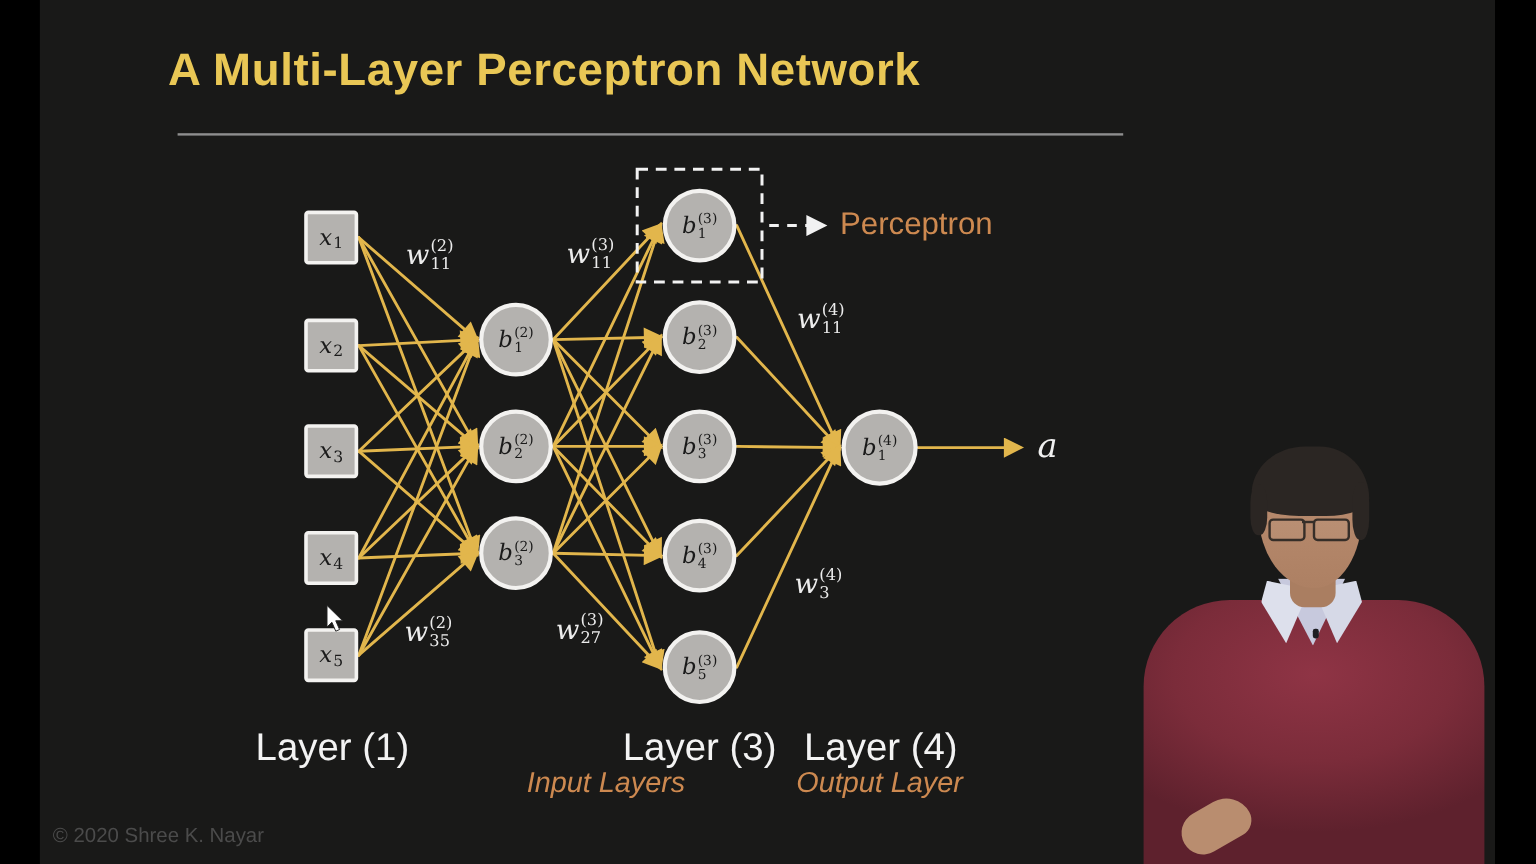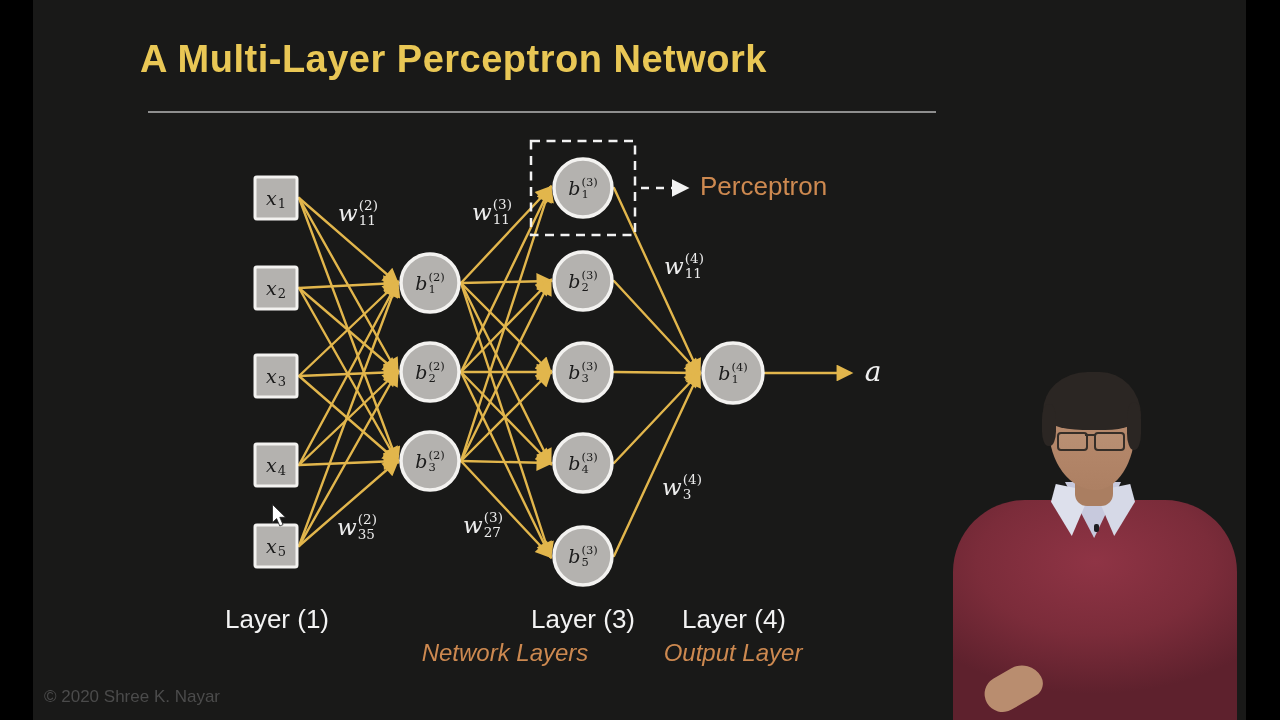--- a/index.html
+++ b/index.html
@@ -19,21 +19,21 @@
 
   .math{position:absolute;transform:translate(-50%,-50%);display:flex;align-items:center;
         font-family:"DejaVu Serif",serif;font-style:italic;white-space:nowrap;}
   .math .m-stack{display:flex;flex-direction:column;align-items:flex-start;font-style:normal;margin-left:1px;}
   .node-label{font-size:19px;color:#1a1a1a;}
   .node-label .m-stack{font-size:11.5px;line-height:1.05;}
   .node-label .m-sub-lone{font-size:13px;font-style:normal;margin:11px 0 0 1px;}
   .weight-label{font-size:23px;color:#ececec;}
   .weight-label .m-stack{font-size:13.5px;line-height:1.1;}
 
-  .caption{position:absolute;top:604px;width:160px;text-align:center;font-size:26px;color:#f3f3f3;z-index:7;}
+  .caption{position:absolute;top:604px;width:160px;text-align:center;font-size:32px;color:#f3f3f3;z-index:7;}
   .caption.c1{left:197px;} .caption.c2{left:350px;} .caption.c3{left:503px;text-align:center;} .caption.c4{left:654px;}
   .gcaption{position:absolute;top:639px;width:240px;text-align:center;font-size:24px;font-style:italic;color:#cd8950;z-index:7;}
   .gcaption.g1{left:157px;} .gcaption.g2{left:385px;} .gcaption.g3{left:613px;}
 
   .perceptron{position:absolute;left:700px;top:171px;font-size:26px;color:#cd8950;z-index:7;}
   .out-a{position:absolute;left:858px;top:355px;width:30px;text-align:center;
          font-family:"DejaVu Serif",serif;font-style:italic;font-size:28px;color:#f0f0f0;z-index:7;}
   .copyright{position:absolute;left:44px;top:687px;font-size:17px;color:#4b4b4b;z-index:7;}
 
   
@@ -268,21 +268,21 @@
       </div>
     </div>
 
   <div class="perceptron">Perceptron</div>
   <div class="out-a">a</div>
 
   <div class="caption c1">Layer (1)</div>
   <div class="caption c3">Layer (3)</div>
   <div class="caption c4">Layer (4)</div>
 
-  <div class="gcaption g2">Network Layers</div>
+  <div class="gcaption g2">Input Layers</div>
   <div class="gcaption g3">Output Layer</div>
 
   <div class="copyright">© 2020 Shree K. Nayar</div>
 
   <div class="person">
     <div class="p-sweater"></div>
     <div class="p-shirtv"></div>
     <div class="p-collar-l"></div>
     <div class="p-collar-r"></div>
     <div class="p-neck"></div>

